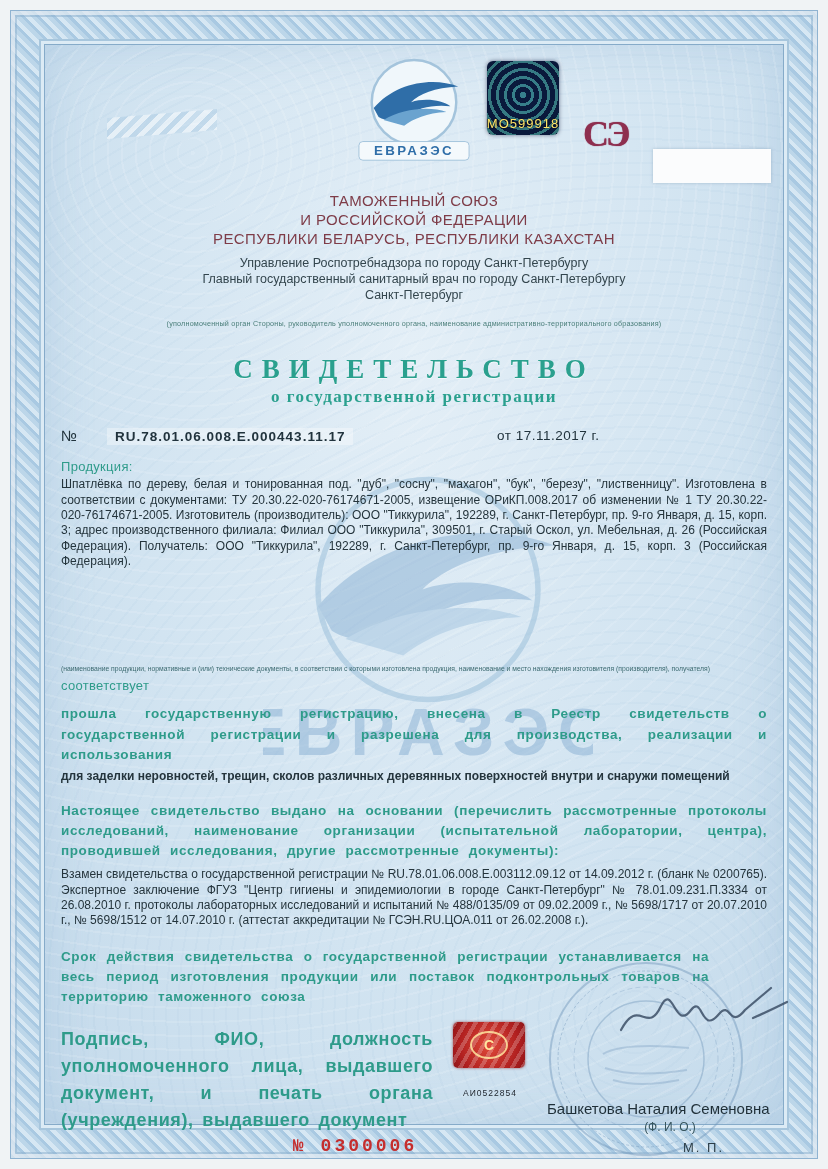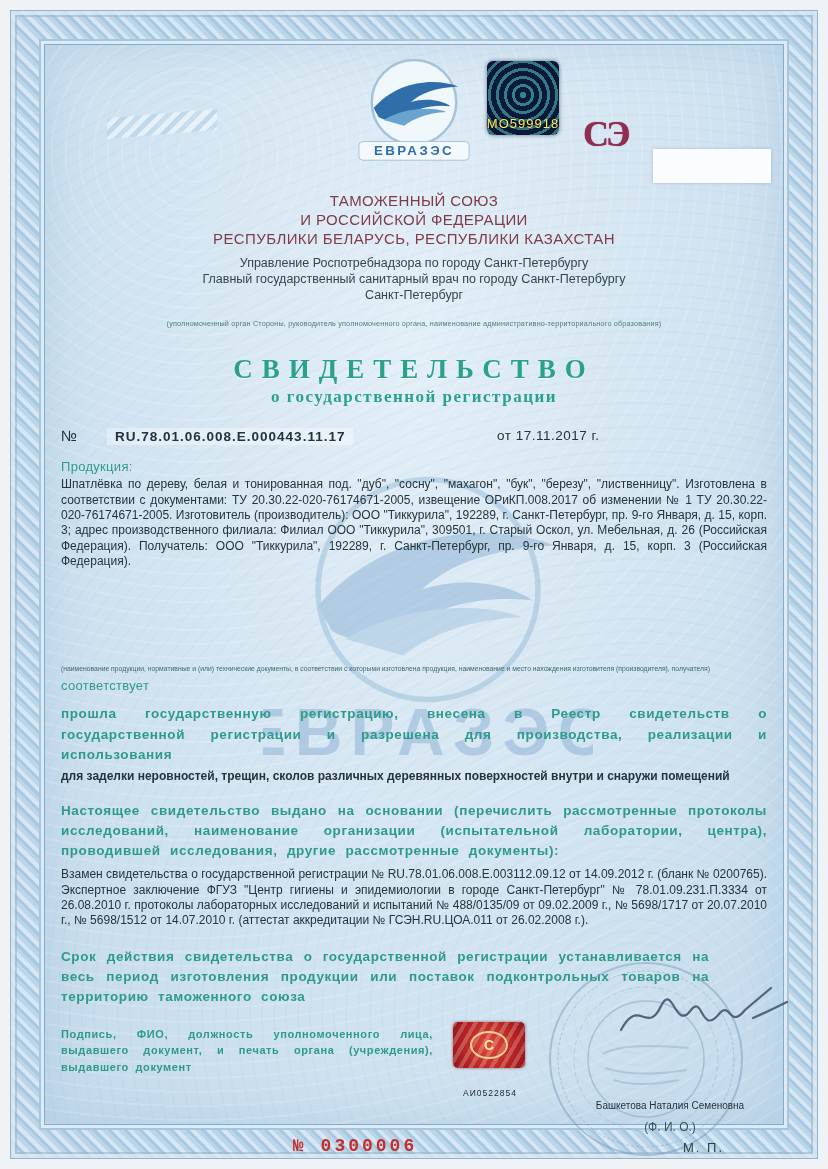--- a/index.html
+++ b/index.html
@@ -66,22 +66,22 @@
         background:
           repeating-linear-gradient(120deg, rgba(255,255,255,.22) 0 4px, transparent 4px 9px),
           radial-gradient(circle at 50% 50%, #e04a3a 0%, #b01f1f 70%, #8e1518 100%);
         box-shadow:0 0 3px rgba(120,0,0,.6);display:flex;align-items:center;justify-content:center;}
   .holo-red-emblem{width:34px;height:24px;border:2px solid rgba(255,230,160,.85);border-radius:50%;
         display:flex;align-items:center;justify-content:center;color:#ffe6a0;font-weight:bold;font-size:14px;}
   .holo-red-num{position:absolute;left:396px;top:68px;width:78px;text-align:center;
         color:#1d242c;font-size:8.5px;letter-spacing:1px;}
   .stamp{position:absolute;left:488px;top:-64px;width:206px;height:206px;opacity:.8;}
   .signature-svg{position:absolute;left:548px;top:-54px;width:196px;height:96px;}
-  .sig-name{position:absolute;left:492px;top:80px;width:246px;text-align:center;
-        color:#1f2f38;font-size:10px;}
+  .sig-name{position:absolute;left:492px;top:80px;width:246px;
+        color:#1f2f38;font-size:15px;}
   .fio-note{position:absolute;left:492px;top:100px;width:246px;text-align:center;
         color:#37555e;font-size:12px;}
   .serial{position:absolute;left:238px;top:116px;color:#c52e2e;font-size:18px;font-weight:bold;
         letter-spacing:3px;font-family:"Liberation Mono","DejaVu Sans Mono",monospace;}
   .mp{position:absolute;left:628px;top:120px;color:#2c3e48;font-size:13px;letter-spacing:2px;}
   svg text{font-family:"Liberation Sans","DejaVu Sans",sans-serif;}
 </style>
 </head>
 <body>
 
@@ -157,21 +157,21 @@
       <div class="sec p-dark" style="margin-top:4px;font-weight:bold;">для заделки неровностей, трещин, сколов различных деревянных поверхностей внутри и снаружи помещений</div>
 
       <div class="sec p-teal" style="margin-top:16px;">Настоящее свидетельство выдано на основании (перечислить рассмотренные протоколы исследований, наименование организации (испытательной лаборатории, центра), проводившей исследования, другие рассмотренные документы):</div>
 
       <div class="sec p-dark" style="margin-top:6px;">Взамен свидетельства о государственной регистрации № RU.78.01.06.008.Е.003112.09.12 от 14.09.2012 г. (бланк № 0200765). Экспертное заключение ФГУЗ "Центр гигиены и эпидемиологии в городе Санкт-Петербург" № 78.01.09.231.П.3334 от 26.08.2010 г. протоколы лабораторных исследований и испытаний № 488/0135/09 от 09.02.2009 г., № 5698/1717 от 20.07.2010 г., № 5698/1512 от 14.07.2010 г. (аттестат аккредитации № ГСЭН.RU.ЦОА.011 от 26.02.2008 г.).</div>
 
       <div class="sec p-teal" style="margin-top:18px;width:648px;">Срок действия свидетельства о государственной регистрации устанавливается на весь период изготовления продукции или поставок подконтрольных товаров на территорию таможенного союза</div>
 
       <div class="bottom">
 
-        <div class="sig-label p-teal" style="font-size:11px;word-spacing:3px;">Подпись, ФИО, должность уполномоченного лица, выдавшего документ, и печать органа (учреждения), выдавшего документ</div>
+        <div class="sig-label p-teal" style="font-size:18px;word-spacing:3px;">Подпись, ФИО, должность уполномоченного лица, выдавшего документ, и печать органа (учреждения), выдавшего документ</div>
 
         <div class="holo-red">
           <div class="holo-red-emblem">C</div>
         </div>
         <div class="holo-red-num">АИ0522854</div>
 
         <svg class="stamp" viewBox="0 0 206 206">
           <circle cx="103" cy="103" r="96" fill="none" stroke="#6e93b8" stroke-width="2" opacity=".55"></circle>
           <circle cx="103" cy="103" r="88" fill="none" stroke="#6e93b8" stroke-width="1" opacity=".5" stroke-dasharray="3 2"></circle>
           <circle cx="103" cy="103" r="58" fill="none" stroke="#6e93b8" stroke-width="1.5" opacity=".5"></circle>

